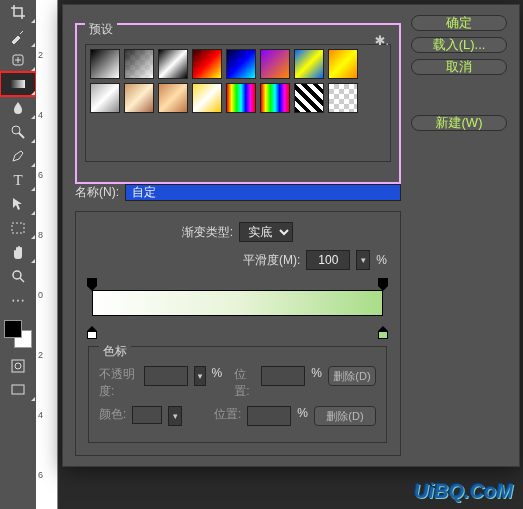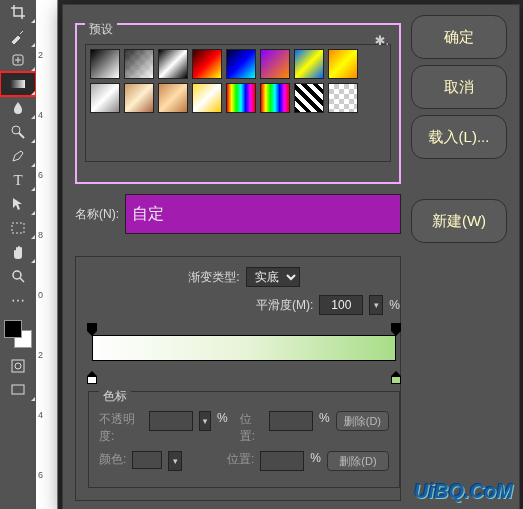--- a/index.html
+++ b/index.html
@@ -28,27 +28,27 @@
   .left-col { flex: 1; }
   .right-col { width: 96px; display: flex; flex-direction: column; gap: 6px; }
   
   .presets { border: 2px solid #f0abfc; padding: 6px 8px 20px 8px; position: relative; margin-top: 8px; }
   .presets-label { color: #d8d8d8; font-size: 12px; position: relative; top: -12px; background: #535353; padding: 0 4px; }
   .gear-btn { position: absolute; right: 10px; top: 8px; color: #ccc; font-size: 13px; }
   .preset-grid-wrap { border: 1px solid #333; padding: 4px; background: #535353; margin-top: -6px; height: 118px; overflow: hidden; }
   .preset-grid { display: grid; grid-template-columns: repeat(8, 30px); grid-auto-rows: 30px; gap: 4px; }
   .preset-swatch { width: 30px; height: 30px; border: 1px solid #222; }
   
-  .btn { height: 44px; border: 1px solid #2f2f2f; border-radius: 13px; background: #5a5a5a; color: #fef9c3; font-size: 15px; display: flex; align-items: center; justify-content: center; }
-  
-  .name-row { display: flex; align-items: center; gap: 6px; margin-top: 10px; }
+  .btn { height: 16px; border: 1px solid #2f2f2f; border-radius: 13px; background: #5a5a5a; color: #bef264; font-size: 13px; display: flex; align-items: center; justify-content: center; }
+  
+  .name-row { display: flex; align-items: center; gap: 6px; }
   .name-row label { color: #ddd; font-size: 12px; }
-  .name-input { flex: 1; height: 40px; background: #a21caf; border: 1px solid #222; color: #eee; font-size: 16px; padding: 0 6px; }
-  
-  .grad-edit { border: 1px solid #333; margin-top: 22px; padding: 10px 0 12px 12px; }
+  .name-input { flex: 1; height: 17px; background: #1d4ed8; border: 1px solid #222; color: #eee; font-size: 12px; padding: 0 6px; }
+  
+  .grad-edit { border: 1px solid #333; margin-top: 10px; padding: 10px 13px 12px 12px; }
   .grad-row { display: flex; align-items: center; gap: 6px; margin-bottom: 8px; justify-content: flex-end; }
   .grad-row label { color: #ddd; font-size: 12px; }
   .sel { height: 20px; background: #3a3a3a; border: 1px solid #222; color: #eee; font-size: 12px; padding: 0 4px; }
   .num { width: 44px; height: 20px; background: #3a3a3a; border: 1px solid #222; color: #eee; font-size: 12px; padding: 0 4px; text-align: center; }
   .pct { color: #ddd; font-size: 12px; }
   .dd-arrow { width: 14px; height: 20px; background: #3a3a3a; border: 1px solid #222; display: flex; align-items: center; justify-content: center; color: #ccc; font-size: 9px; }
   
   .grad-track-area { position: relative; height: 60px; margin-top: 6px; }
   .op-stops { position: absolute; top: 0; left: 4px; right: 4px; height: 12px; }
   .grad-bar { position: absolute; top: 12px; left: 4px; right: 4px; height: 26px; border: 1px solid #000; background: linear-gradient(to right, #ffffff 0%, #e8f4d8 50%, #a8dd88 100%); }
@@ -283,21 +283,21 @@
               <span class="pct">%</span>
               <div class="del-btn">删除(D)</div>
             </div>
           </div>
         </div>
       </div>
     </div>
 
     <div class="right-col">
       <div class="btn">确定</div>
+      <div class="btn">载入(L)...</div>
       <div class="btn">取消</div>
-      <div class="btn">载入(L)...</div>
       <div style="height:28px"></div>
       <div class="btn">新建(W)</div>
     </div>
   </div>
 </div>
 
 <div class="watermark">UiBQ.CoM</div>
 
 </body></html>

